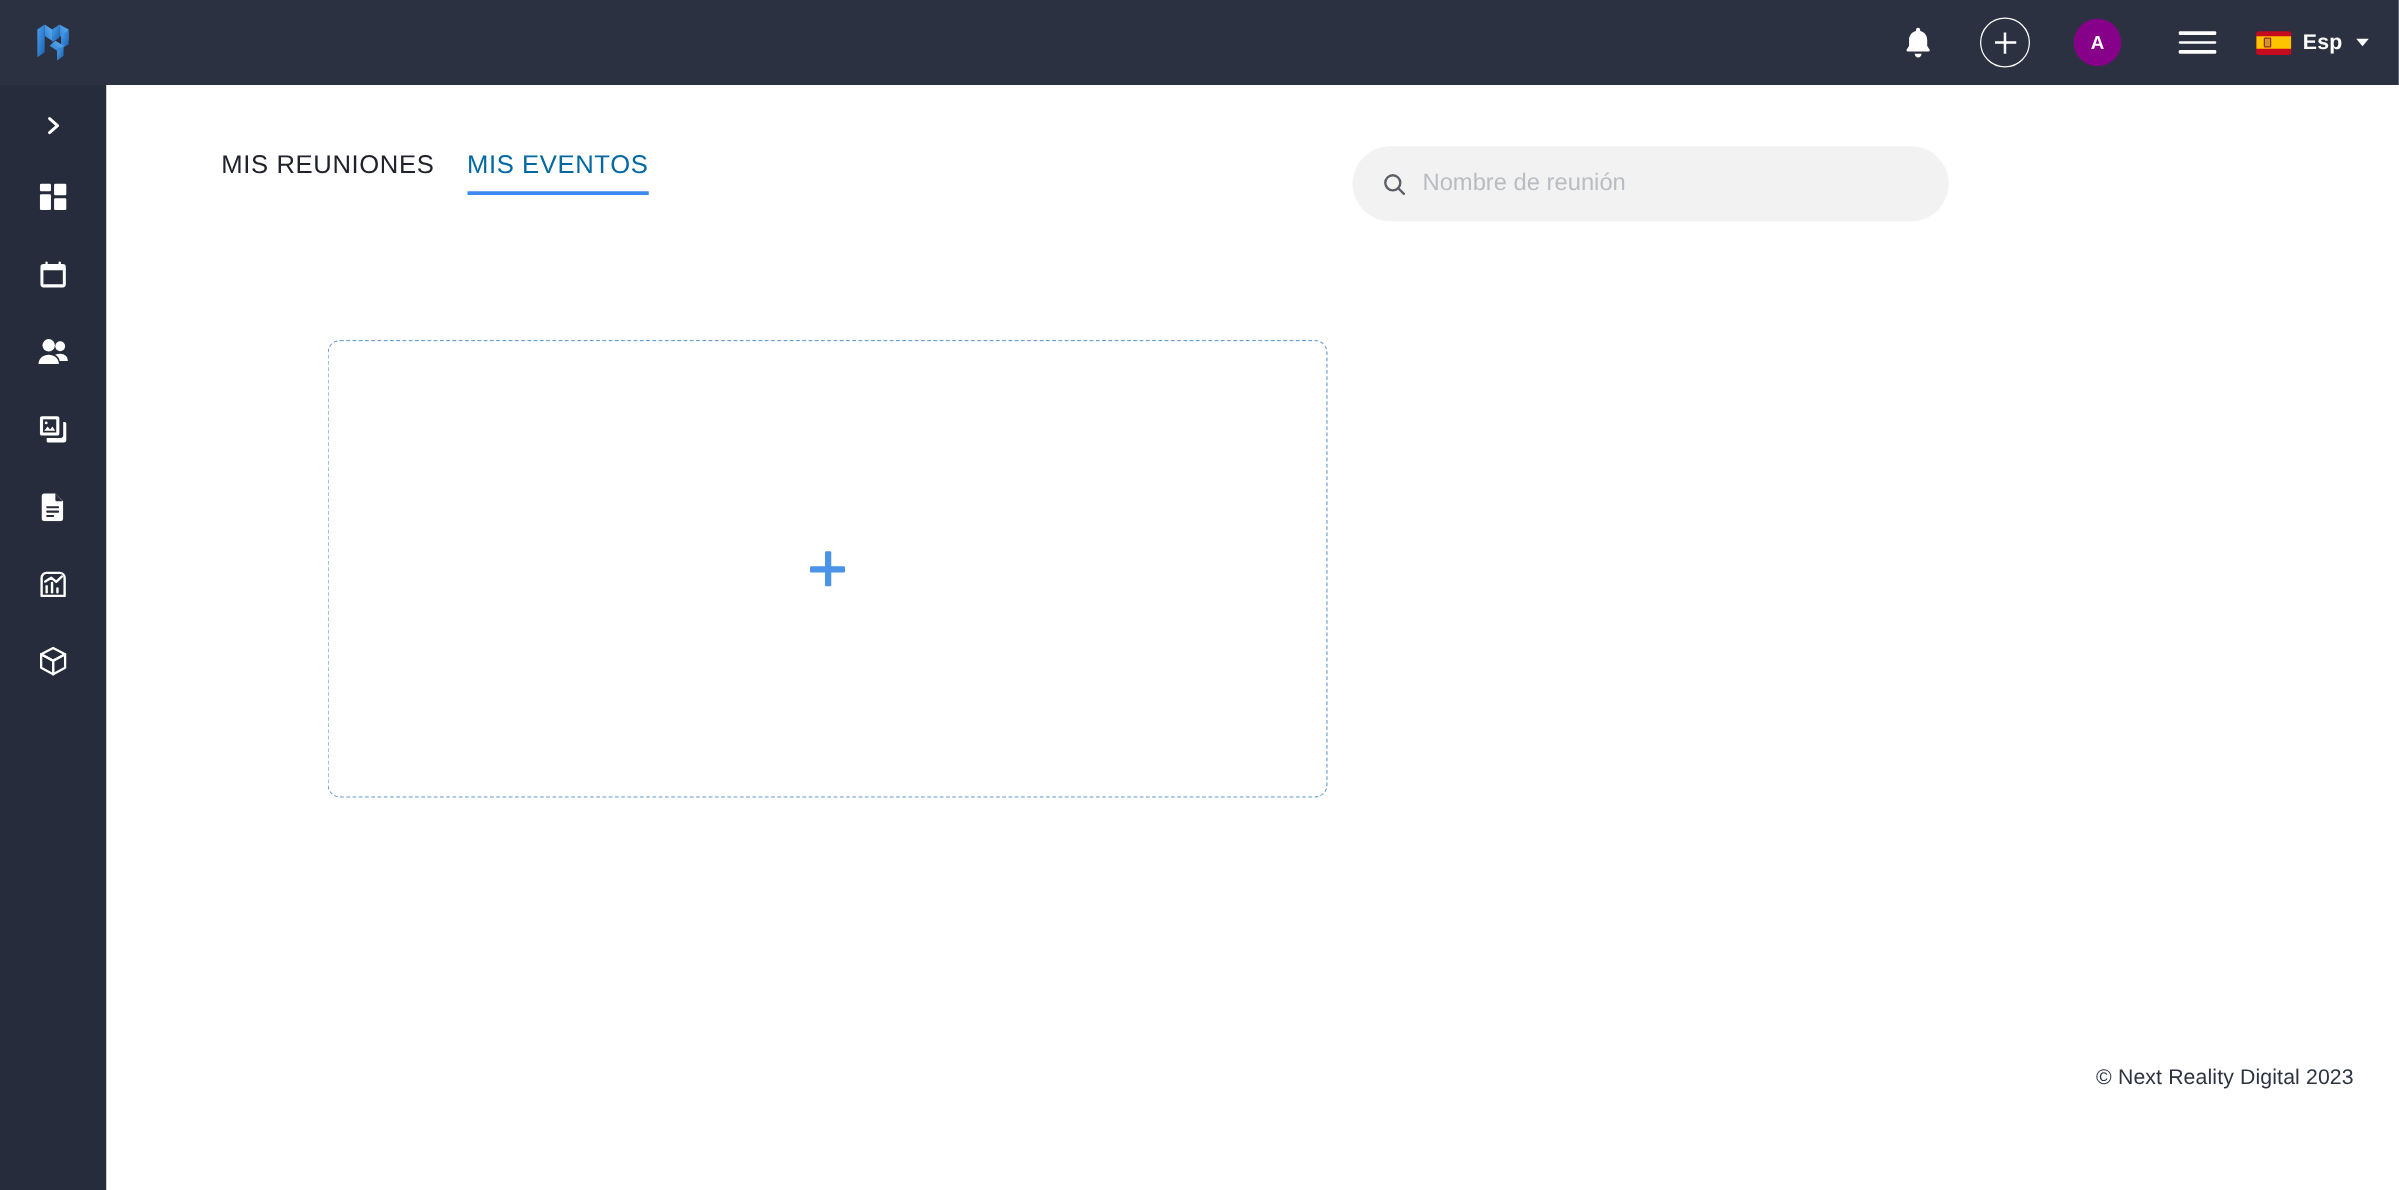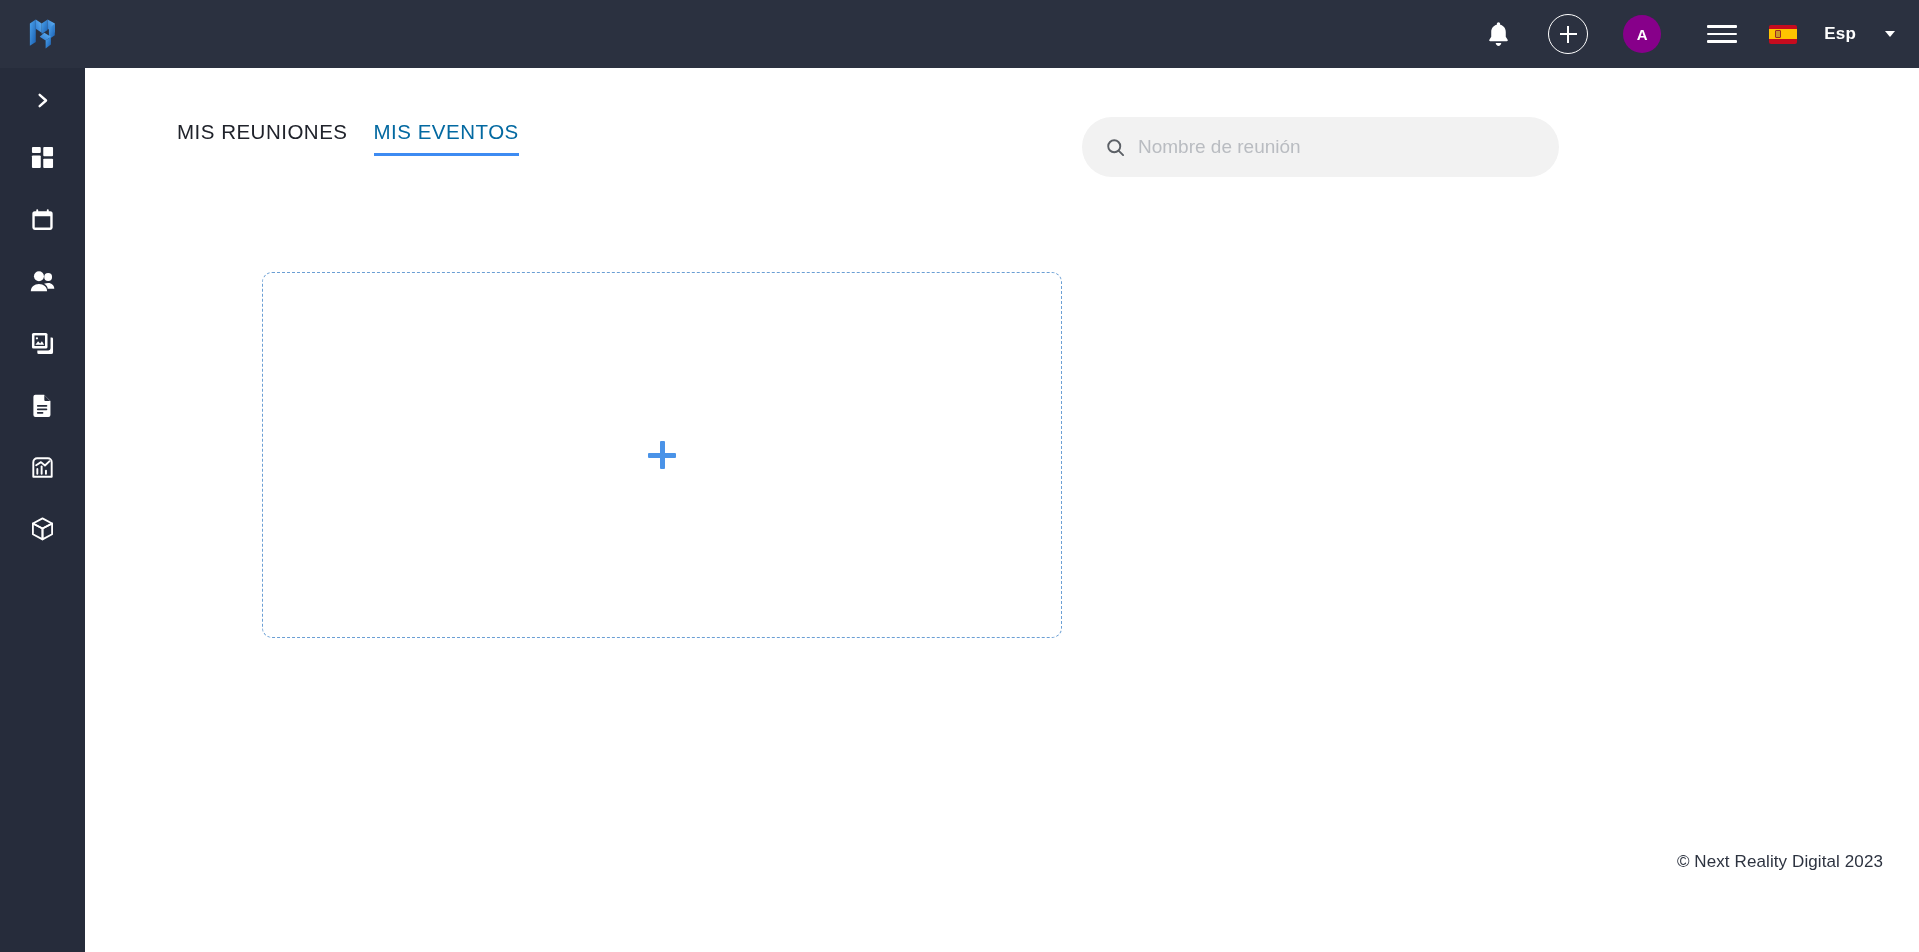--- a/index.html
+++ b/index.html
@@ -91,21 +91,21 @@
     display: block;
     height: 2.6px;
     background: #ffffff;
     border-radius: 1px;
     margin: 5px 0;
   }
 
   .lang-select {
     display: flex;
     align-items: center;
-    gap: 27px;
+    gap: 9px;
     color: #ffffff;
     cursor: pointer;
   }
   .flag {
     width: 28px; height: 19px;
     border-radius: 2px;
     position: relative;
     overflow: hidden;
     background: #c60b1e;
     flex: 0 0 auto;

